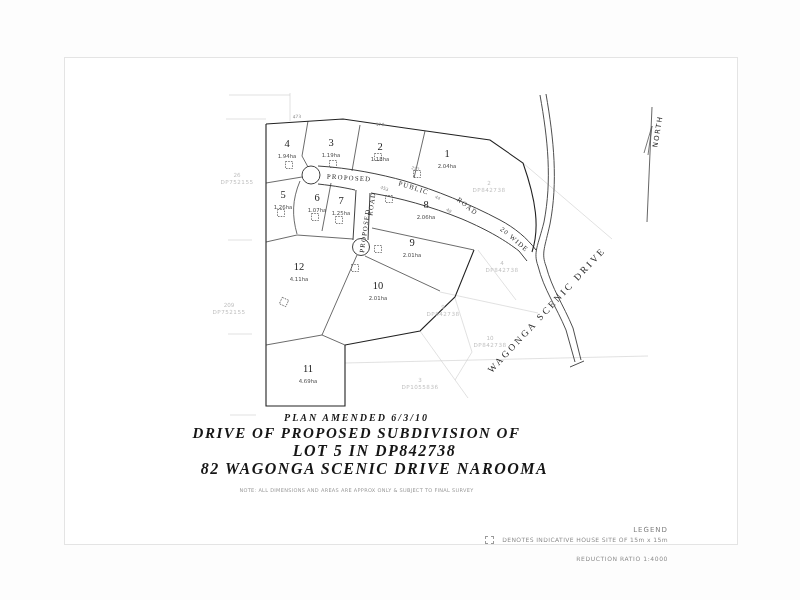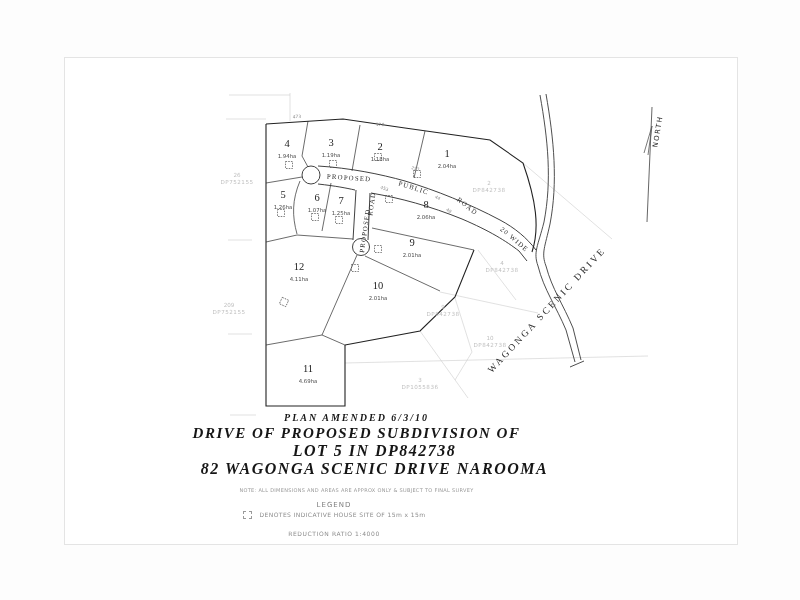--- a/index.html
+++ b/index.html
@@ -18,21 +18,21 @@
   .adj-num{font-family:"DejaVu Sans",sans-serif;font-size:5.6px;fill:#bfbfbf;text-anchor:middle;}
   .adj-dp{font-family:"DejaVu Sans",sans-serif;font-size:5.6px;fill:#bfbfbf;text-anchor:middle;letter-spacing:0.5px;}
   .street-lbl{font-family:"Liberation Serif",serif;font-size:9.5px;fill:#2c2c2c;letter-spacing:2.6px;text-anchor:middle;}
   .north-lbl{font-family:"DejaVu Sans",sans-serif;font-size:7px;fill:#2c2c2c;letter-spacing:1.5px;text-anchor:middle;}
   
   .title-block{position:absolute;left:0;top:412px;width:713px;text-align:center;color:#161616;}
   .tb-amended{font-size:10px;font-style:italic;letter-spacing:2px;font-weight:bold;}
   .tb-main{font-size:15px;font-style:italic;letter-spacing:1.5px;font-weight:bold;margin-top:2px;}
   .tb-sub{font-size:16px;font-style:italic;letter-spacing:1.5px;font-weight:bold;padding-left:36px;}
   .tb-note{font-family:"DejaVu Sans",sans-serif;font-size:5px;color:#9a9a9a;margin-top:9px;letter-spacing:0.3px;}
-  .legend-block{position:absolute;left:0;top:501px;width:668px;text-align:center;color:#8c8c8c;
+  .legend-block{position:absolute;left:0;top:526px;width:668px;text-align:right;color:#8c8c8c;
                 font-family:"DejaVu Sans",sans-serif;}
   .lg-head{font-size:7px;letter-spacing:1px;color:#7d7d7d;}
   .lg-item{font-size:6px;margin-top:2px;letter-spacing:0.4px;}
   .lg-box{display:inline-block;width:7px;height:6px;border:1px dashed #9a9a9a;margin-right:8px;vertical-align:middle;}
   .lg-ratio{font-size:6px;margin-top:11px;letter-spacing:0.6px;}
 </style>
 </head>
 <body>
 
 <div class="stage">

